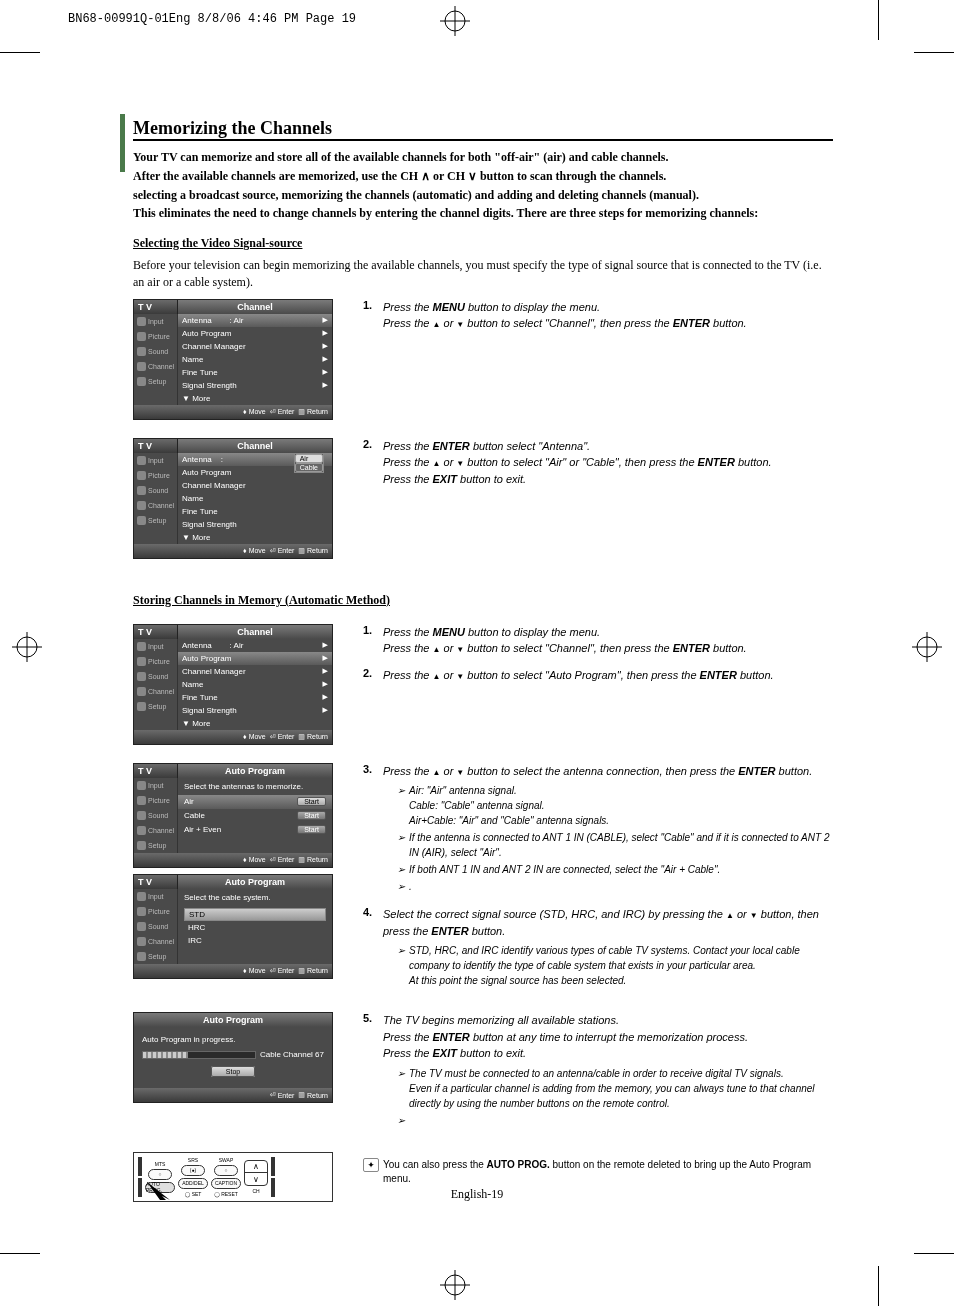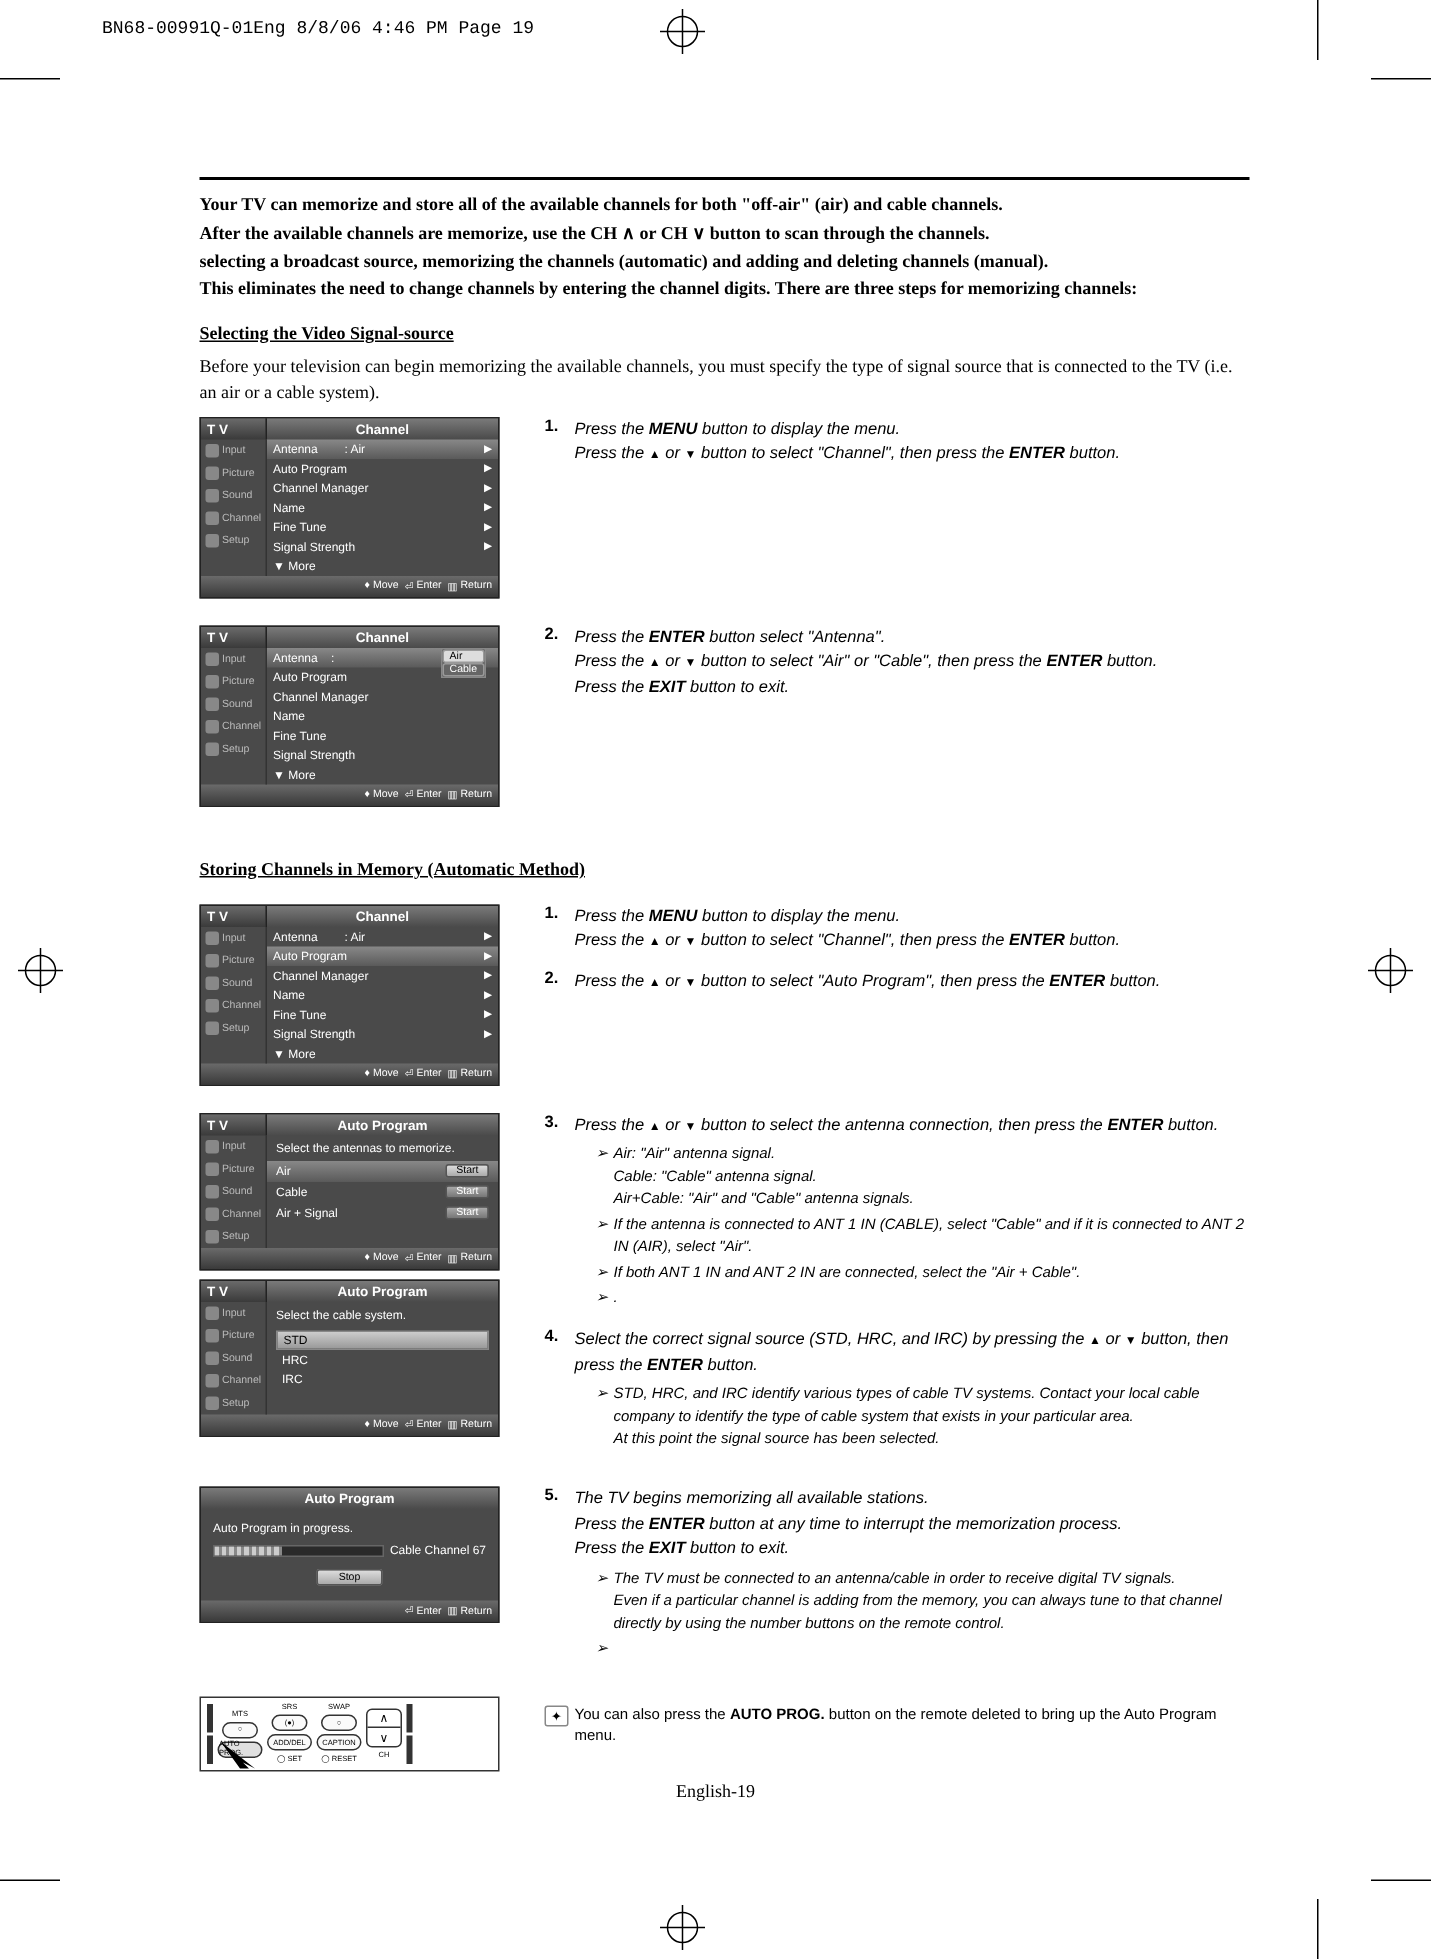--- a/index.html
+++ b/index.html
@@ -100,24 +100,28 @@
       <circle cx="15" cy="15" r="10" fill="none" stroke="#000"></circle>
     </svg>
 <div style="position:absolute;top:0;left:878px;width:1px;height:40px;background:#000"></div>
 <div style="position:absolute;bottom:0;left:878px;width:1px;height:40px;background:#000"></div>
 <div style="position:absolute;top:52px;right:0;height:1px;width:40px;background:#000"></div>
 <div style="position:absolute;top:52px;left:0;height:1px;width:40px;background:#000"></div>
 <div style="position:absolute;bottom:52px;right:0;height:1px;width:40px;background:#000"></div>
 <div style="position:absolute;bottom:52px;left:0;height:1px;width:40px;background:#000"></div>
 
 <div class="content">
+  <div style="position:relative">
+    <div class="title-bar"></div>
+    <h1>Memorizing the Channels</h1>
+  </div>
   <hr class="hr-title">
   <div class="intro">
     <p>Your TV can memorize and store all of the available channels for both "off-air" (air) and cable channels.</p>
-    <p><span>After the available channels are memorize, use the</span> <b>CH</b> <span class="ch-caret-up"></span> <span>or</span> <b>CH</b> <span class="ch-caret-down"></span> <span>button to scan through the channels.</span></p>
+    <p><span>After the available channels are memorized, use the</span> <b>CH</b> <span class="ch-caret-up"></span> <span>or</span> <b>CH</b> <span class="ch-caret-down"></span> <span>button to scan through the channels.</span></p>
     <p>selecting a broadcast source, memorizing the channels (automatic) and adding and deleting channels (manual).</p>
     <p>This eliminates the need to change channels by entering the channel digits. There are three steps for memorizing channels:</p>
   </div>
 
   <div class="section-title">Selecting the Video Signal-source</div>
   <div class="section-intro">Before your television can begin memorizing the available channels, you must specify the type of signal source that is connected to the TV (i.e. an air or a cable system).</div>
 
   <div class="two-col">
     <div class="tv-col">
 
@@ -399,21 +403,21 @@
             <div class="tv-text">Select the antennas to memorize.</div>
             <div class="antenna-row sel">
                   <span>Air</span>
                   <span class="tv-btn sel">Start</span>
                 </div>
             <div class="antenna-row">
                   <span>Cable</span>
                   <span class="tv-btn">Start</span>
                 </div>
             <div class="antenna-row">
-                  <span>Air + Signal</span>
+                  <span>Air + Even</span>
                   <span class="tv-btn">Start</span>
                 </div>
           </div>
         </div>
         <div class="tv-footer">
               <span>♦ <span>Move</span></span>
               <span>⏎ <span>Enter</span></span>
               <span>▥ <span>Return</span></span>
             </div>
       </div>

